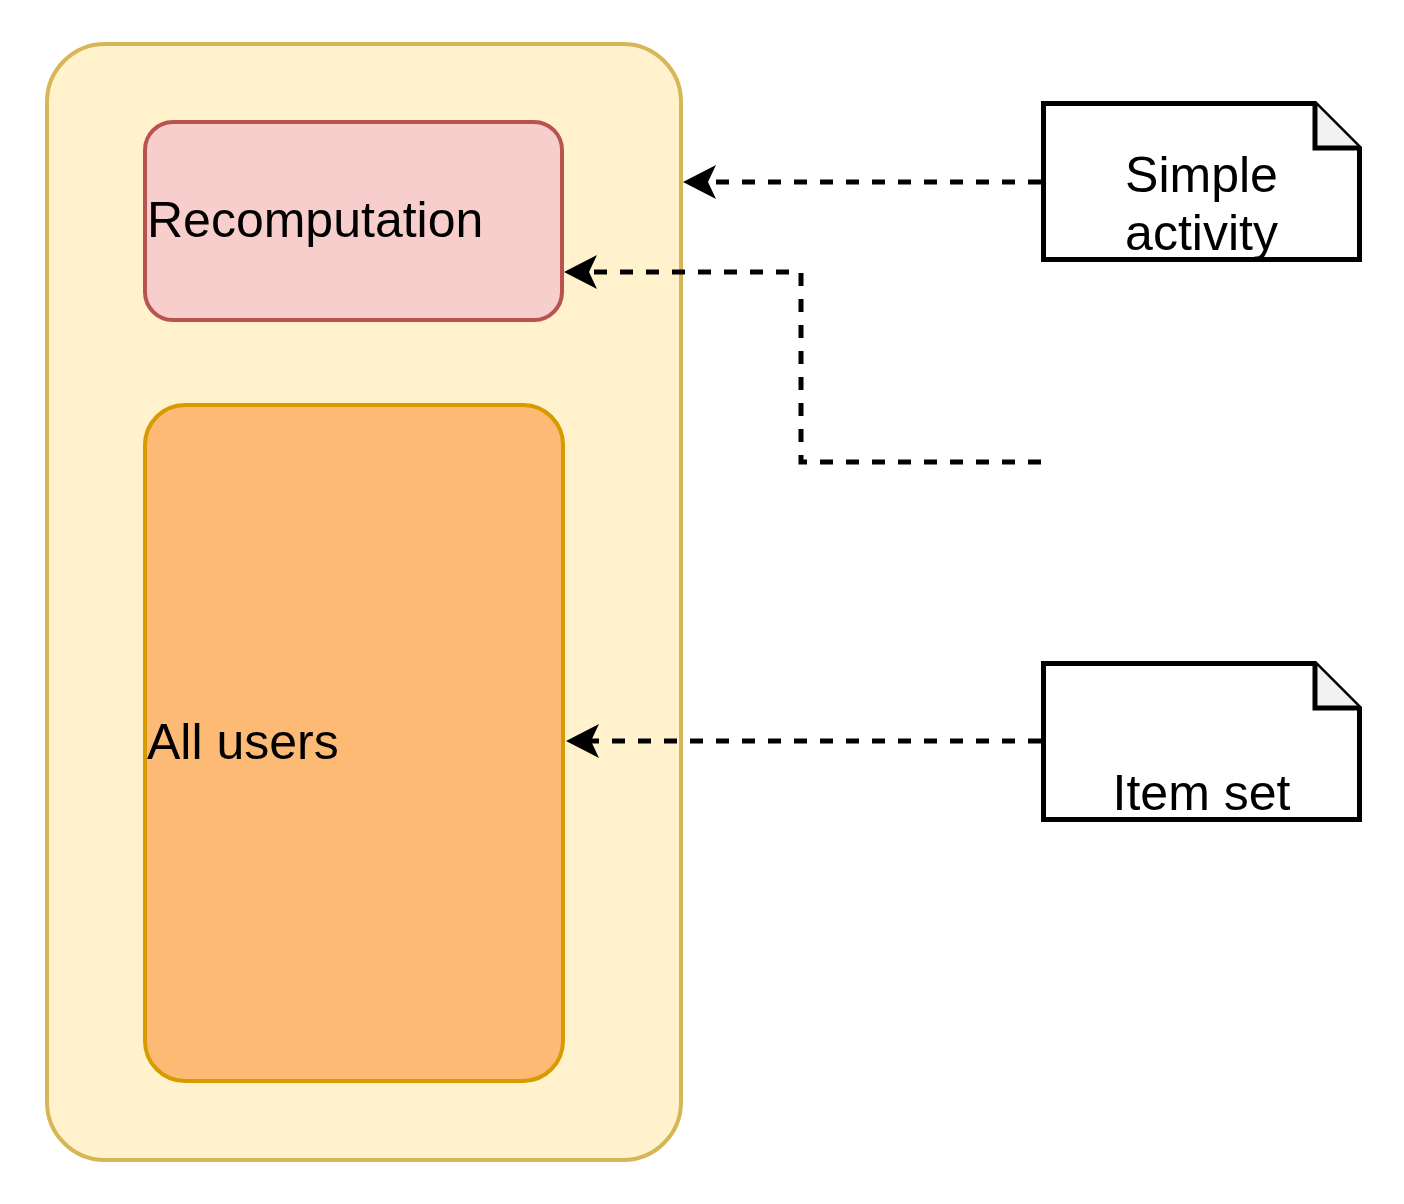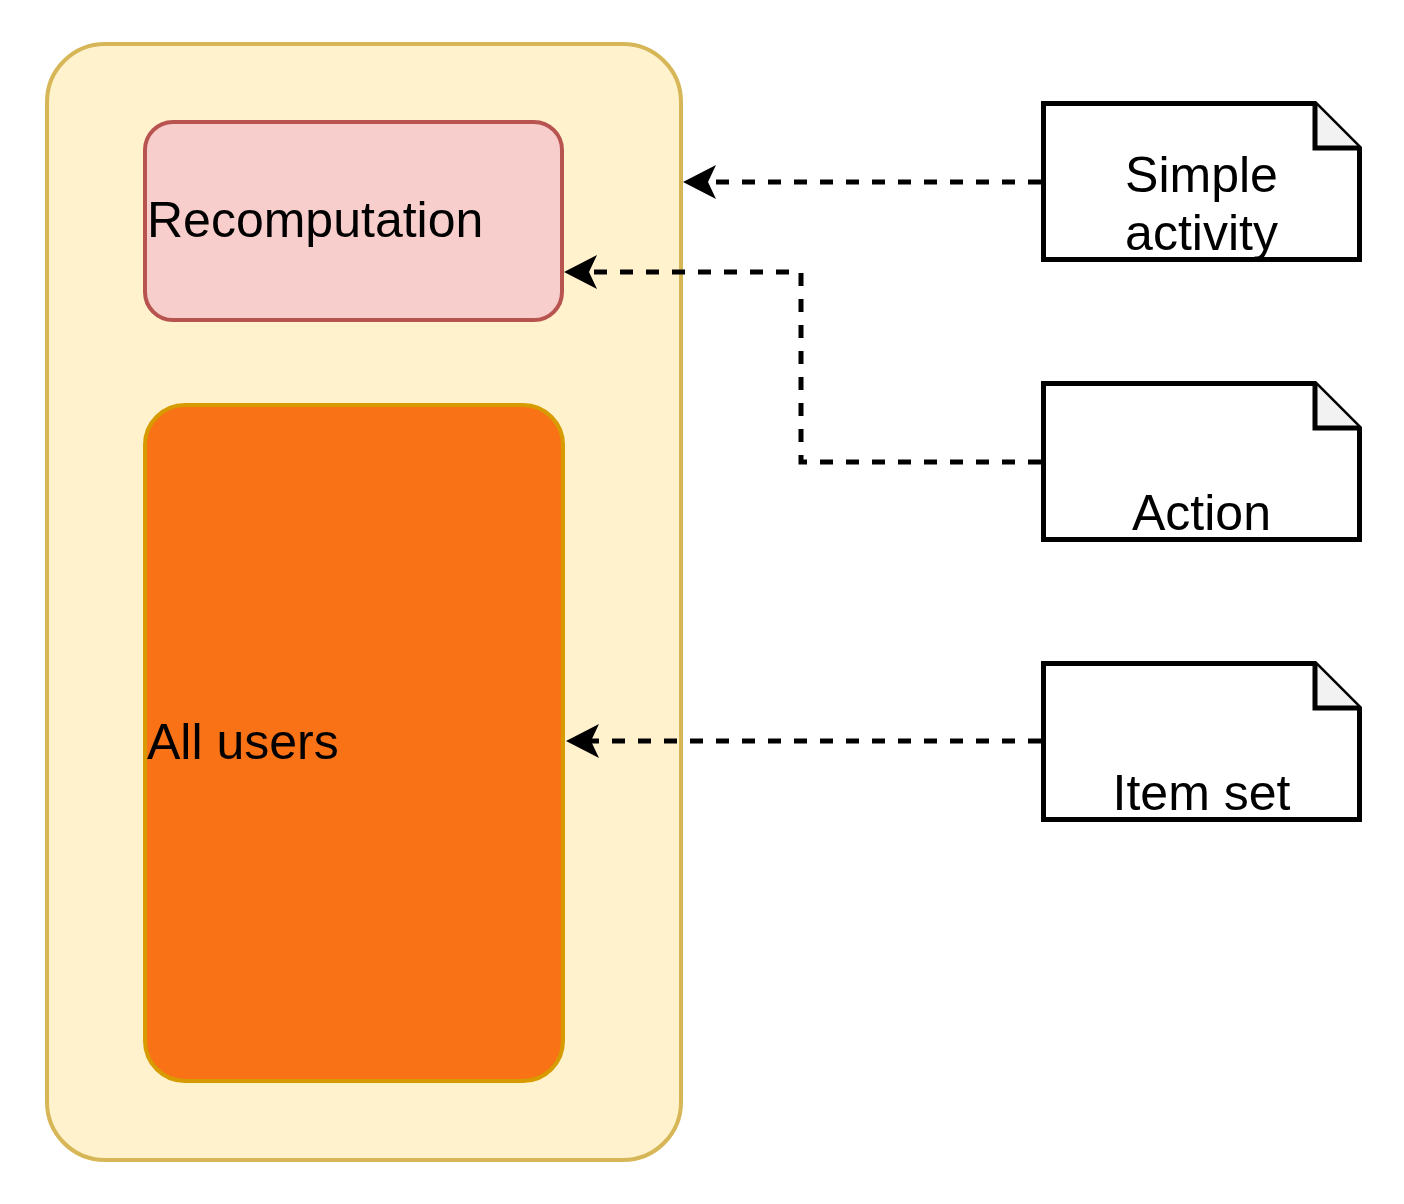--- a/index.html
+++ b/index.html
@@ -39,21 +39,21 @@
     left: 143px; top: 120px;
     width: 421px; height: 202px;
     background: #F8CECC;
     border: 4px solid #B85450;
     border-radius: 30px;
   }
 
   .node-all-users {
     left: 143px; top: 403px;
     width: 422px; height: 680px;
-    background: #f97316;
+    background: #fdba74;
     border: 4px solid #D79B00;
     border-radius: 42px;
   }
 
   
   .connectors {
     position: absolute;
     left: 0; top: 0;
     width: 1404px; height: 1204px;
     pointer-events: none;
@@ -122,29 +122,20 @@
   <div class="note note-simple-activity">
     <svg class="note-shape" viewBox="0 0 321 161" xmlns="http://www.w3.org/2000/svg">
       <path d="M 2.5 2.5 L 274 2.5 L 318.5 47 L 318.5 158.5 L 2.5 158.5 Z" fill="#FFFFFF" stroke="#000000" stroke-width="5"></path>
       <path d="M 274 2.5 L 274 47 L 318.5 47" fill="#F2F2F2" stroke="#000000" stroke-width="5"></path>
     </svg>
     <div class="note-label">
       <span>Simple activity</span>
     </div>
   </div>
 
-  <div class="note note-action">
-    <svg class="note-shape" viewBox="0 0 321 161" xmlns="http://www.w3.org/2000/svg">
-      <path d="M 2.5 2.5 L 274 2.5 L 318.5 47 L 318.5 158.5 L 2.5 158.5 Z" fill="#FFFFFF" stroke="#000000" stroke-width="5"></path>
-      <path d="M 274 2.5 L 274 47 L 318.5 47" fill="#F2F2F2" stroke="#000000" stroke-width="5"></path>
-    </svg>
-    <div class="note-label">
-      <span>Action</span>
-    </div>
-  </div>
 
   <div class="note note-item-set">
     <svg class="note-shape" viewBox="0 0 321 161" xmlns="http://www.w3.org/2000/svg">
       <path d="M 2.5 2.5 L 274 2.5 L 318.5 47 L 318.5 158.5 L 2.5 158.5 Z" fill="#FFFFFF" stroke="#000000" stroke-width="5"></path>
       <path d="M 274 2.5 L 274 47 L 318.5 47" fill="#F2F2F2" stroke="#000000" stroke-width="5"></path>
     </svg>
     <div class="note-label">
       <span>Item set</span>
     </div>
   </div>

